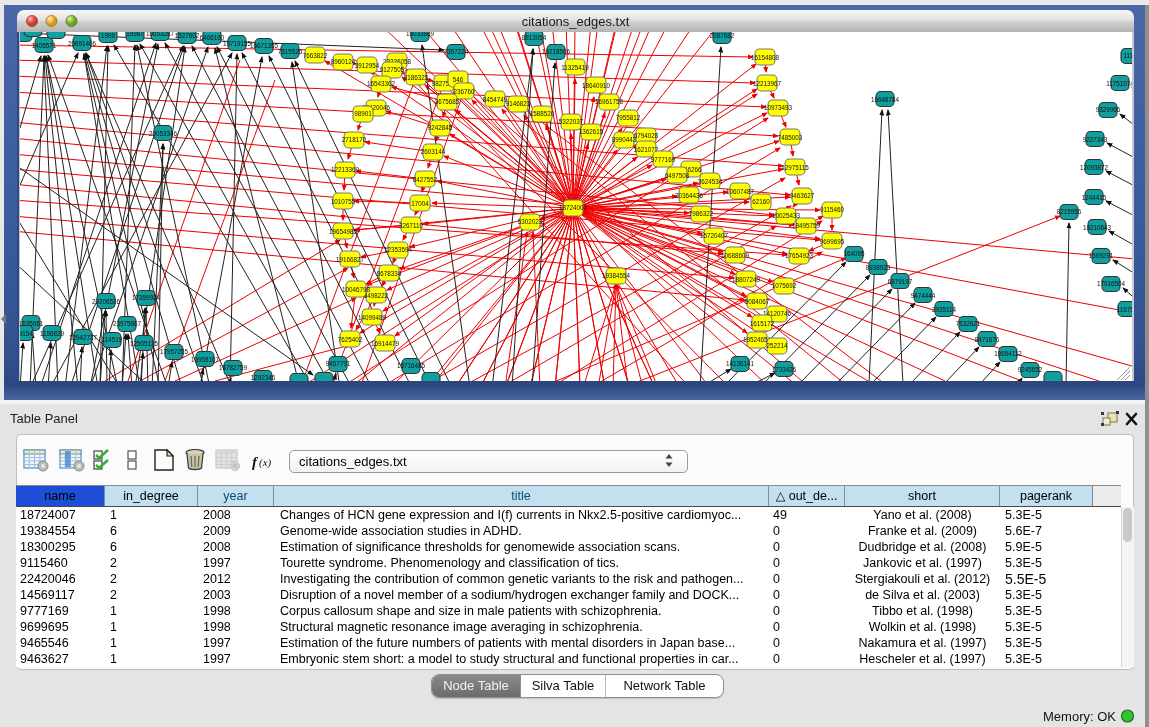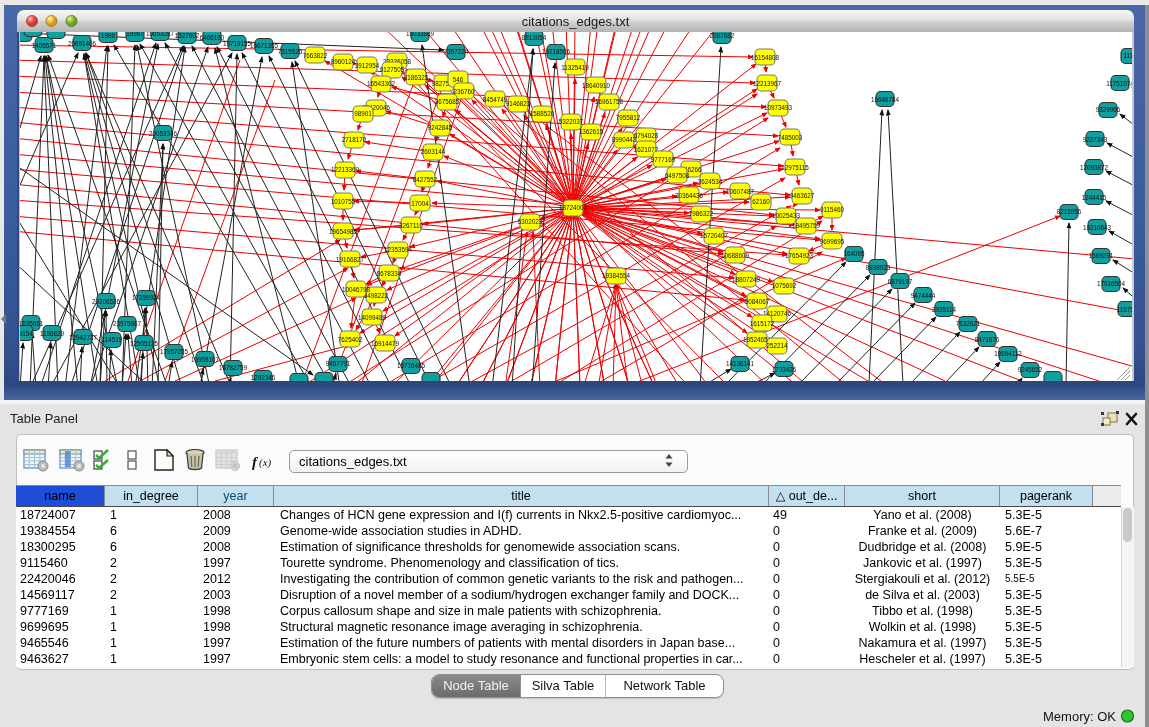--- a/index.html
+++ b/index.html
@@ -693,21 +693,21 @@
 <div style="position:absolute;left:289px;top:450px;width:388px;height:21px;background:linear-gradient(180deg,#ffffff,#f2f2f2);border:1px solid #9b9b9b;border-radius:5px;font-size:13px;line-height:21px;color:#000;padding-left:9px">citations_edges.txt</div>
 <svg width="14" height="21" style="position:absolute;left:662px;top:450px">
  <path d="M7 4 L10.5 8.5 L3.5 8.5 z" fill="#444"></path>
  <path d="M7 17 L10.5 12.5 L3.5 12.5 z" fill="#444"></path>
 </svg>
 
 <div style="position:absolute;left:16px;top:486px;width:1105px;height:181px;background:#fff"></div>
 <div style="position:absolute;left:16px;top:486px;width:89px;height:20px;background:#1d4ed8;border-right:1px solid #8a8a8a;box-sizing:border-box;text-align:center;font-size:12.5px;line-height:20px;color:#000">name</div>
 <div style="position:absolute;left:105px;top:486px;width:93px;height:20px;background:#c2e0ef;border-right:1px solid #8a8a8a;box-sizing:border-box;text-align:center;font-size:12.5px;line-height:20px;color:#000">in_degree</div>
 <div style="position:absolute;left:198px;top:486px;width:76px;height:20px;background:#c2e0ef;border-right:1px solid #8a8a8a;box-sizing:border-box;text-align:center;font-size:12.5px;line-height:20px;color:#0c4a6e">year</div>
-<div style="position:absolute;left:274px;top:486px;width:495px;height:20px;background:#c2e0ef;border-right:1px solid #8a8a8a;box-sizing:border-box;text-align:center;font-size:12.5px;line-height:20px;color:#000000">title</div>
+<div style="position:absolute;left:274px;top:486px;width:495px;height:20px;background:#c2e0ef;border-right:1px solid #8a8a8a;box-sizing:border-box;text-align:center;font-size:12.5px;line-height:20px;color:#0c4a6e">title</div>
 <div style="position:absolute;left:769px;top:486px;width:76px;height:20px;background:#c2e0ef;border-right:1px solid #8a8a8a;box-sizing:border-box;text-align:center;font-size:12.5px;line-height:20px;color:#000">△ out_de...</div>
 <div style="position:absolute;left:845px;top:486px;width:155px;height:20px;background:#c2e0ef;border-right:1px solid #8a8a8a;box-sizing:border-box;text-align:center;font-size:12.5px;line-height:20px;color:#000">short</div>
 <div style="position:absolute;left:1000px;top:486px;width:93px;height:20px;background:#c2e0ef;border-right:1px solid #8a8a8a;box-sizing:border-box;text-align:center;font-size:12.5px;line-height:20px;color:#000">pagerank</div>
 <div style="position:absolute;left:1093px;top:486px;width:28px;height:20px;background:#ececec"></div>
 <div style="position:absolute;left:16px;top:485px;width:1105px;height:1px;background:#8a8a8a"></div>
 <div style="position:absolute;left:16px;top:506px;width:1105px;height:1px;background:#4a4a4a"></div>
 <div style="position:absolute;left:20px;top:507px;width:83px;height:16px;font-size:12.5px;line-height:16px;color:#000;white-space:nowrap;overflow:hidden">18724007</div>
 <div style="position:absolute;left:110px;top:507px;width:86px;height:16px;font-size:12.5px;line-height:16px;color:#000;white-space:nowrap;overflow:hidden">1</div>
 <div style="position:absolute;left:203px;top:507px;width:69px;height:16px;font-size:12.5px;line-height:16px;color:#000;white-space:nowrap;overflow:hidden">2008</div>
 <div style="position:absolute;left:280px;top:507px;width:487px;height:16px;font-size:12.5px;line-height:16px;color:#000;white-space:nowrap;overflow:hidden">Changes of HCN gene expression and I(f) currents in Nkx2.5-positive cardiomyoc...</div>
@@ -734,21 +734,21 @@
 <div style="position:absolute;left:280px;top:555px;width:487px;height:16px;font-size:12.5px;line-height:16px;color:#000;white-space:nowrap;overflow:hidden">Tourette syndrome. Phenomenology and classification of tics.</div>
 <div style="position:absolute;left:773px;top:555px;width:70px;height:16px;font-size:12.5px;line-height:16px;color:#000;white-space:nowrap;overflow:hidden">0</div>
 <div style="position:absolute;left:845px;top:555px;width:155px;height:16px;font-size:12.5px;line-height:16px;color:#000;text-align:center;white-space:nowrap;overflow:hidden">Jankovic et al. (1997)</div>
 <div style="position:absolute;left:1005px;top:555px;width:86px;height:16px;font-size:12.5px;line-height:16px;color:#000;white-space:nowrap;overflow:hidden">5.3E-5</div>
 <div style="position:absolute;left:20px;top:571px;width:83px;height:16px;font-size:12.5px;line-height:16px;color:#000;white-space:nowrap;overflow:hidden">22420046</div>
 <div style="position:absolute;left:110px;top:571px;width:86px;height:16px;font-size:12.5px;line-height:16px;color:#000;white-space:nowrap;overflow:hidden">2</div>
 <div style="position:absolute;left:203px;top:571px;width:69px;height:16px;font-size:12.5px;line-height:16px;color:#000;white-space:nowrap;overflow:hidden">2012</div>
 <div style="position:absolute;left:280px;top:571px;width:487px;height:16px;font-size:12.5px;line-height:16px;color:#000;white-space:nowrap;overflow:hidden">Investigating the contribution of common genetic variants to the risk and pathogen...</div>
 <div style="position:absolute;left:773px;top:571px;width:70px;height:16px;font-size:12.5px;line-height:16px;color:#000;white-space:nowrap;overflow:hidden">0</div>
 <div style="position:absolute;left:845px;top:571px;width:155px;height:16px;font-size:12.5px;line-height:16px;color:#000;text-align:center;white-space:nowrap;overflow:hidden">Stergiakouli et al. (2012)</div>
-<div style="position:absolute;left:1005px;top:571px;width:86px;height:16px;font-size:10px;line-height:16px;color:#000;white-space:nowrap;overflow:hidden">5.5E-5</div>
+<div style="position:absolute;left:1005px;top:571px;width:86px;height:16px;font-size:14px;line-height:16px;color:#000;white-space:nowrap;overflow:hidden">5.5E-5</div>
 <div style="position:absolute;left:20px;top:587px;width:83px;height:16px;font-size:12.5px;line-height:16px;color:#000;white-space:nowrap;overflow:hidden">14569117</div>
 <div style="position:absolute;left:110px;top:587px;width:86px;height:16px;font-size:12.5px;line-height:16px;color:#000;white-space:nowrap;overflow:hidden">2</div>
 <div style="position:absolute;left:203px;top:587px;width:69px;height:16px;font-size:12.5px;line-height:16px;color:#000;white-space:nowrap;overflow:hidden">2003</div>
 <div style="position:absolute;left:280px;top:587px;width:487px;height:16px;font-size:12.5px;line-height:16px;color:#000;white-space:nowrap;overflow:hidden">Disruption of a novel member of a sodium/hydrogen exchanger family and DOCK...</div>
 <div style="position:absolute;left:773px;top:587px;width:70px;height:16px;font-size:12.5px;line-height:16px;color:#000;white-space:nowrap;overflow:hidden">0</div>
 <div style="position:absolute;left:845px;top:587px;width:155px;height:16px;font-size:12.5px;line-height:16px;color:#000;text-align:center;white-space:nowrap;overflow:hidden">de Silva et al. (2003)</div>
 <div style="position:absolute;left:1005px;top:587px;width:86px;height:16px;font-size:12.5px;line-height:16px;color:#000;white-space:nowrap;overflow:hidden">5.3E-5</div>
 <div style="position:absolute;left:20px;top:603px;width:83px;height:16px;font-size:12.5px;line-height:16px;color:#000;white-space:nowrap;overflow:hidden">9777169</div>
 <div style="position:absolute;left:110px;top:603px;width:86px;height:16px;font-size:12.5px;line-height:16px;color:#000;white-space:nowrap;overflow:hidden">1</div>
 <div style="position:absolute;left:203px;top:603px;width:69px;height:16px;font-size:12.5px;line-height:16px;color:#000;white-space:nowrap;overflow:hidden">1998</div>
@@ -766,21 +766,21 @@
 <div style="position:absolute;left:20px;top:635px;width:83px;height:16px;font-size:12.5px;line-height:16px;color:#000;white-space:nowrap;overflow:hidden">9465546</div>
 <div style="position:absolute;left:110px;top:635px;width:86px;height:16px;font-size:12.5px;line-height:16px;color:#000;white-space:nowrap;overflow:hidden">1</div>
 <div style="position:absolute;left:203px;top:635px;width:69px;height:16px;font-size:12.5px;line-height:16px;color:#000;white-space:nowrap;overflow:hidden">1997</div>
 <div style="position:absolute;left:280px;top:635px;width:487px;height:16px;font-size:12.5px;line-height:16px;color:#000;white-space:nowrap;overflow:hidden">Estimation of the future numbers of patients with mental disorders in Japan base...</div>
 <div style="position:absolute;left:773px;top:635px;width:70px;height:16px;font-size:12.5px;line-height:16px;color:#000;white-space:nowrap;overflow:hidden">0</div>
 <div style="position:absolute;left:845px;top:635px;width:155px;height:16px;font-size:12.5px;line-height:16px;color:#000;text-align:center;white-space:nowrap;overflow:hidden">Nakamura et al. (1997)</div>
 <div style="position:absolute;left:1005px;top:635px;width:86px;height:16px;font-size:12.5px;line-height:16px;color:#000;white-space:nowrap;overflow:hidden">5.3E-5</div>
 <div style="position:absolute;left:20px;top:651px;width:83px;height:16px;font-size:12.5px;line-height:16px;color:#000;white-space:nowrap;overflow:hidden">9463627</div>
 <div style="position:absolute;left:110px;top:651px;width:86px;height:16px;font-size:12.5px;line-height:16px;color:#000;white-space:nowrap;overflow:hidden">1</div>
 <div style="position:absolute;left:203px;top:651px;width:69px;height:16px;font-size:12.5px;line-height:16px;color:#000;white-space:nowrap;overflow:hidden">1997</div>
-<div style="position:absolute;left:280px;top:651px;width:487px;height:16px;font-size:12.5px;line-height:16px;color:#000;white-space:nowrap;overflow:hidden">Embryonic stem cells: a model to study resonance and functional properties in car...</div>
+<div style="position:absolute;left:280px;top:651px;width:487px;height:16px;font-size:12.5px;line-height:16px;color:#000;white-space:nowrap;overflow:hidden">Embryonic stem short: a model to study structural and functional properties in car...</div>
 <div style="position:absolute;left:773px;top:651px;width:70px;height:16px;font-size:12.5px;line-height:16px;color:#000;white-space:nowrap;overflow:hidden">0</div>
 <div style="position:absolute;left:845px;top:651px;width:155px;height:16px;font-size:12.5px;line-height:16px;color:#000;text-align:center;white-space:nowrap;overflow:hidden">Hescheler et al. (1997)</div>
 <div style="position:absolute;left:1005px;top:651px;width:86px;height:16px;font-size:12.5px;line-height:16px;color:#000;white-space:nowrap;overflow:hidden">5.3E-5</div>
 
 <div style="position:absolute;left:1121px;top:507px;width:12px;height:160px;background:#f4f4f4;border-left:1px solid #d5d5d5"></div>
 <div style="position:absolute;left:1123px;top:508px;width:9px;height:34px;background:#c9c9c9;border-radius:5px"></div>
 
 <div style="position:absolute;left:431px;top:674px;width:291px;height:22px;border:1px solid #8f8f8f;border-radius:8px;background:#fff;overflow:hidden;box-shadow:0 1px 1px rgba(0,0,0,0.15)">
  <div style="position:absolute;left:0;top:0;width:88px;height:22px;background:linear-gradient(180deg,#8a8a8a,#6c6c6c);color:#f2f2f2;text-align:center;font-size:13px;line-height:22px;border-right:1px solid #8f8f8f">Node Table</div>
  <div style="position:absolute;left:89px;top:0;width:84px;height:22px;color:#111;text-align:center;font-size:13px;line-height:22px;border-right:1px solid #bbb">Silva Table</div>

